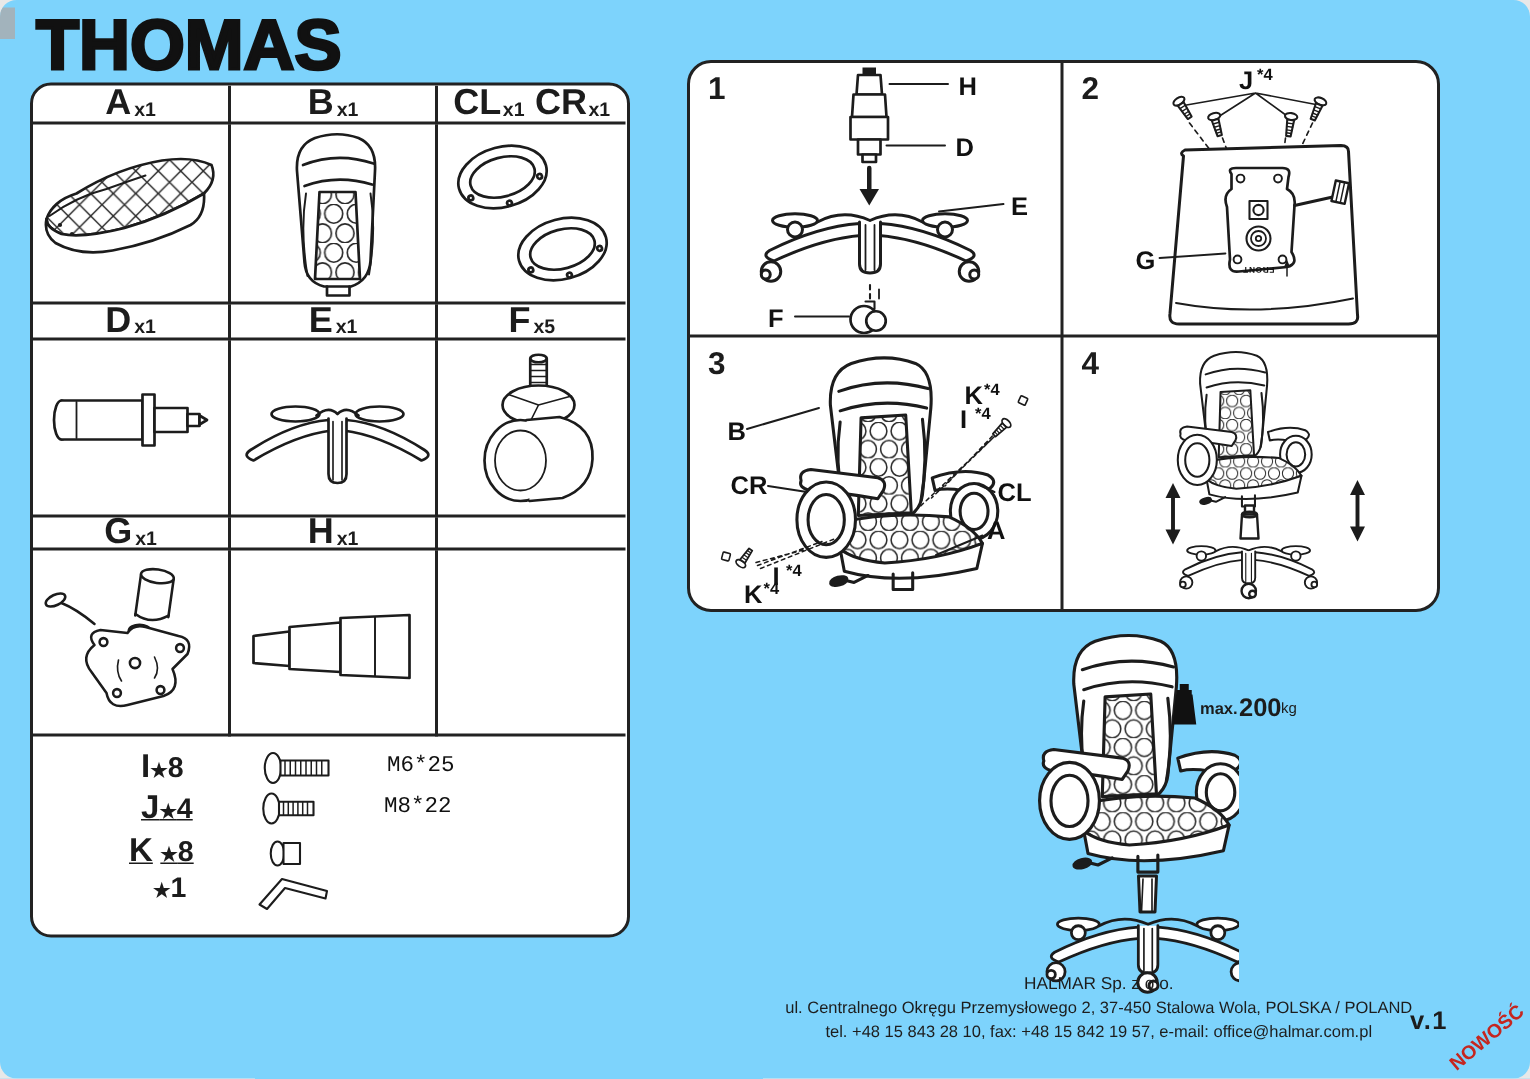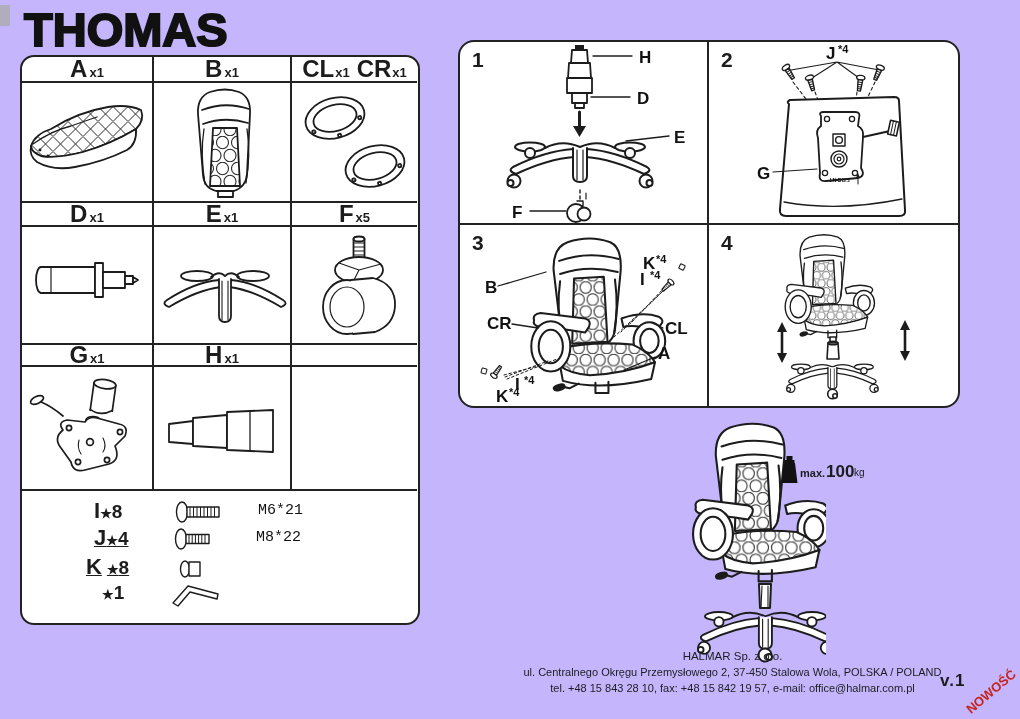--- a/index.html
+++ b/index.html
@@ -1,18 +1,18 @@
 <!DOCTYPE html>
 <html><head>
 <meta charset="utf-8">
 <style>
   html,body { margin:0; padding:0; background:#e8e8e8; }
   .sheet {
-    position:relative; width:1020px; height:719px; background:#c4b5fd;
-    font-family:"Liberation Sans", sans-serif; color:#1c1c1c; overflow:hidden;
+    position:relative; width:1020px; height:719px; background:#7dd3fc;
+    font-family:"Liberation Sans", sans-serif; color:#1c1c1c; overflow:hidden;border-radius:11px;
   }
   .artifact { position:absolute; left:0; top:5px; width:10px; height:21px; background:#ababab; opacity:.8; }
 
   
   .title {
     position:absolute; left:24px; top:2px; font-size:47px; font-weight:bold;
     letter-spacing:0px; -webkit-text-stroke:2px #111; color:#111;
   }
 
   
@@ -315,21 +315,21 @@
     <div class="pt-hw">
       <div class="hw-row" style="left:0; top:6px;">
         <span class="hw-label" style="position:absolute; left:72px;"><span class="hw-letter">I</span><span class="hw-star">★</span><span class="hw-qty">8</span></span>
         <svg style="position:absolute; left:153px; top:2px;" viewBox="0 0 48 26" width="48" height="26">
           <g stroke="#1c1c1c" stroke-width="1.4" fill="#fff" stroke-linejoin="round">
             <ellipse cx="7" cy="13" rx="5.5" ry="10"></ellipse>
             <path d="M12,8 L44,8 L44,18 L12,18 Z"></path>
             <path d="M15,8 L15,18 M18.5,8 L18.5,18 M22,8 L22,18 M25.5,8 L25.5,18 M29,8 L29,18 M32.5,8 L32.5,18 M36,8 L36,18 M39.5,8 L39.5,18" stroke-width="1" fill="none"></path>
           </g>
         </svg>
-        <span class="hw-spec" style="position:absolute; left:236px; top:5px;">M6*21</span>
+        <span class="hw-spec" style="position:absolute; left:236px; top:5px;">M6*25</span>
       </div>
       <div class="hw-row" style="left:0; top:33px;">
         <span class="hw-label" style="position:absolute; left:72px;text-decoration:underline;"><span class="hw-letter">J</span><span class="hw-star">★</span><span class="hw-qty">4</span></span>
         <svg style="position:absolute; left:152px; top:2px;" viewBox="0 0 40 26" width="40" height="26">
           <g stroke="#1c1c1c" stroke-width="1.4" fill="#fff" stroke-linejoin="round">
             <ellipse cx="7" cy="13" rx="5.5" ry="10"></ellipse>
             <path d="M12,8.5 L35,8.5 L35,17.5 L12,17.5 Z"></path>
             <path d="M15,8.5 L15,17.5 M18.2,8.5 L18.2,17.5 M21.4,8.5 L21.4,17.5 M24.6,8.5 L24.6,17.5 M27.8,8.5 L27.8,17.5 M31,8.5 L31,17.5" stroke-width="1" fill="none"></path>
           </g>
         </svg>
@@ -487,21 +487,21 @@
           <circle cx="121" cy="241" r="3" fill="#fff"></circle>
       </g>
     </svg>
   </div>
 
   <div class="weight-block">
     <svg class="weight-icon" viewBox="0 0 17 28" width="17" height="28">
       <path d="M5.5,0 L11.5,0 L11.5,4 L5.5,4 Z M3.5,4 L13.5,4 L13.5,7 L3.5,7 Z M3,7 L14,7 L16.5,27 L0.5,27 Z" fill="#111"></path>
     </svg>
     <span class="wt-max">max.</span>
-    <span class="wt-val">100</span>
+    <span class="wt-val">200</span>
     <span class="wt-unit">kg</span>
   </div>
 
   <div class="footer">
     <div class="l1">HALMAR Sp. z o.o.</div>
     <div class="l2">ul. Centralnego Okręgu Przemysłowego 2, 37-450 Stalowa Wola, POLSKA / POLAND</div>
     <div class="l3">tel. +48 15 843 28 10, fax: +48 15 842 19 57, e-mail: office@halmar.com.pl</div>
   </div>
 
   <div class="version">v.1</div>

